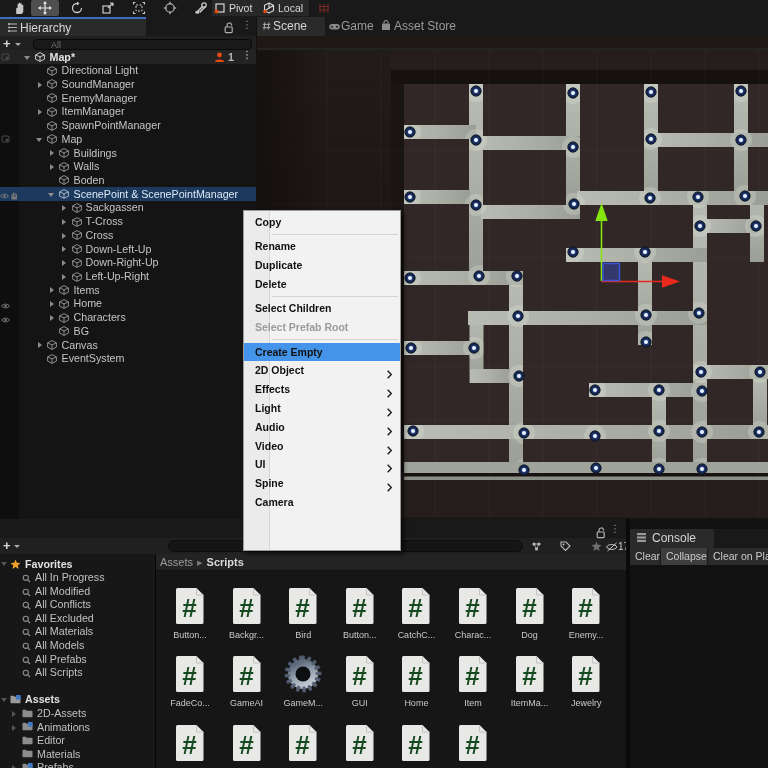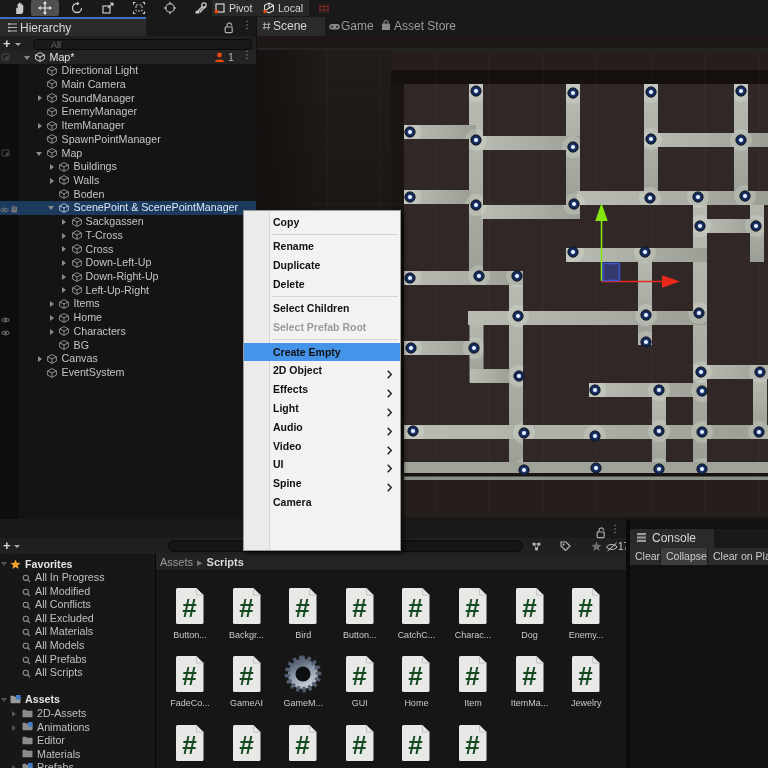--- a/index.html
+++ b/index.html
@@ -29,21 +29,21 @@
 #hier{position:absolute;left:0;top:17px;width:256px;height:502px;
 background:linear-gradient(90deg,#0e0e0e 0,#0e0e0e 19px,#141414 19px);}
 #hierTabs{left:0;top:0;width:256px;}
 #hTab{left:0;width:146px;border-top:2px solid #3c6fc4;}
 #hSearchRow{left:0;top:19px;width:256px;}
 #hSearch{position:absolute;left:33px;top:2.5px;width:219px;height:11px;background:#191919;
 border:1px solid #0a0a0a;border-radius:4px;color:#6e6e6e;font-size:9px;line-height:10px;padding-left:17px;}
 #hTree{position:absolute;left:0;top:33px;width:256px;}
 .hrow{position:relative;height:13.72px;color:#c4c4c4;font-size:10.7px;}
 .hrow .lbl{position:absolute;top:0.5px;line-height:13px;white-space:nowrap;}
-.hrow.hdr{background:#232323;color:#e2e2e2;font-weight:normal;}
+.hrow.hdr{background:#232323;color:#e2e2e2;font-weight:bold;}
 .hrow.sel{background:#1b3a5e;color:#dce8f5;}
 .arr{position:absolute;top:4.2px;width:0;height:0;border-top:3px solid transparent;
 border-bottom:3px solid transparent;border-left:4px solid #8b8b8b;}
 .arrd{position:absolute;top:5.5px;width:0;height:0;border-left:3.5px solid transparent;
 border-right:3.5px solid transparent;border-top:4.5px solid #8b8b8b;}
 .cube{position:absolute;top:2px;}
 .gut{position:absolute;left:0;top:0;width:20px;height:100%;}
 
 
 #scene{position:absolute;left:257px;top:17px;width:511px;height:502px;background:#1d1715;}
@@ -72,21 +72,21 @@
 #cTabs{left:0;top:0;width:141px;}
 #cTools{position:absolute;left:0;top:19px;width:141px;height:17px;background:#2b2b2b;color:#cacaca;font-size:10.5px;}
 .cbtn{position:absolute;top:0;height:17px;line-height:17px;padding:0 5px;border-right:1px solid #1a1a1a;white-space:nowrap;overflow:hidden;}
 
 
 #menu{position:absolute;left:243px;top:210px;width:158px;height:341px;background:#f2f2f2;
 border:1px solid #9a9a9a;box-shadow:3px 3px 4px rgba(0,0,0,.6);padding-top:2px;}
 #menu .gutter{position:absolute;left:0;top:0;width:26px;height:100%;background:#ebebeb;
 border-right:1px solid #d6d6d6;}
 .mi{position:relative;height:18.8px;font-size:10.5px;font-weight:bold;color:#101010;
-line-height:18.8px;padding-left:29px;}
+line-height:18.8px;padding-left:11px;}
 .mi.dis{color:#9b9b9b;}
 .mi.hl{background:#4495e9;}
 .mi .sub{position:absolute;right:8px;top:5px;}
 .msep{height:5.6px;position:relative;}
 .msep:after{content:"";position:absolute;left:28px;right:2px;top:2.5px;height:1px;background:#d4d4d4;}
 </style>
 </head>
 <body>
 <div id="stage">
 
@@ -189,26 +189,20 @@
             <path d="M1 10 C1 6.8 10 6.8 10 10 L1 10Z" fill="#e8490f"></path>
           </svg>
           <span style="position:absolute;left:228px;top:0.5px;color:#b5b5b5">1</span>
           <span style="position:absolute;left:242px;top:-1px;color:#9a9a9a;font-size:10px;letter-spacing:0">⋮</span>
         </div>
 <div class="hrow ">
           <svg class="cube" style="left:46.5px;top:2px" width="10" height="10" viewBox="0 0 10 10">
             <path d="M5 .6 9.4 2.9 9.4 7.1 5 9.4 .6 7.1 .6 2.9Z M5 4.9 .6 2.9 M5 4.9 9.4 2.9 M5 4.9 5 9.4" fill="none" stroke="#9a9a9a" stroke-width="0.9"></path>
           </svg>
           <span class="lbl" style="left:61.5px">Directional Light</span>
-        </div>
-<div class="hrow ">
-          <svg class="cube" style="left:46.5px;top:2px" width="10" height="10" viewBox="0 0 10 10">
-            <path d="M5 .6 9.4 2.9 9.4 7.1 5 9.4 .6 7.1 .6 2.9Z M5 4.9 .6 2.9 M5 4.9 9.4 2.9 M5 4.9 5 9.4" fill="none" stroke="#9a9a9a" stroke-width="0.9"></path>
-          </svg>
-          <span class="lbl" style="left:61.5px">Main Camera</span>
         </div>
 <div class="hrow ">
           <span class="arr" style="left:37.5px"></span>
           <svg class="cube" style="left:46.5px;top:2px" width="10" height="10" viewBox="0 0 10 10">
             <path d="M5 .6 9.4 2.9 9.4 7.1 5 9.4 .6 7.1 .6 2.9Z M5 4.9 .6 2.9 M5 4.9 9.4 2.9 M5 4.9 5 9.4" fill="none" stroke="#9a9a9a" stroke-width="0.9"></path>
           </svg>
           <span class="lbl" style="left:61.5px">SoundManager</span>
         </div>
 <div class="hrow ">
           <svg class="cube" style="left:46.5px;top:2px" width="10" height="10" viewBox="0 0 10 10">

